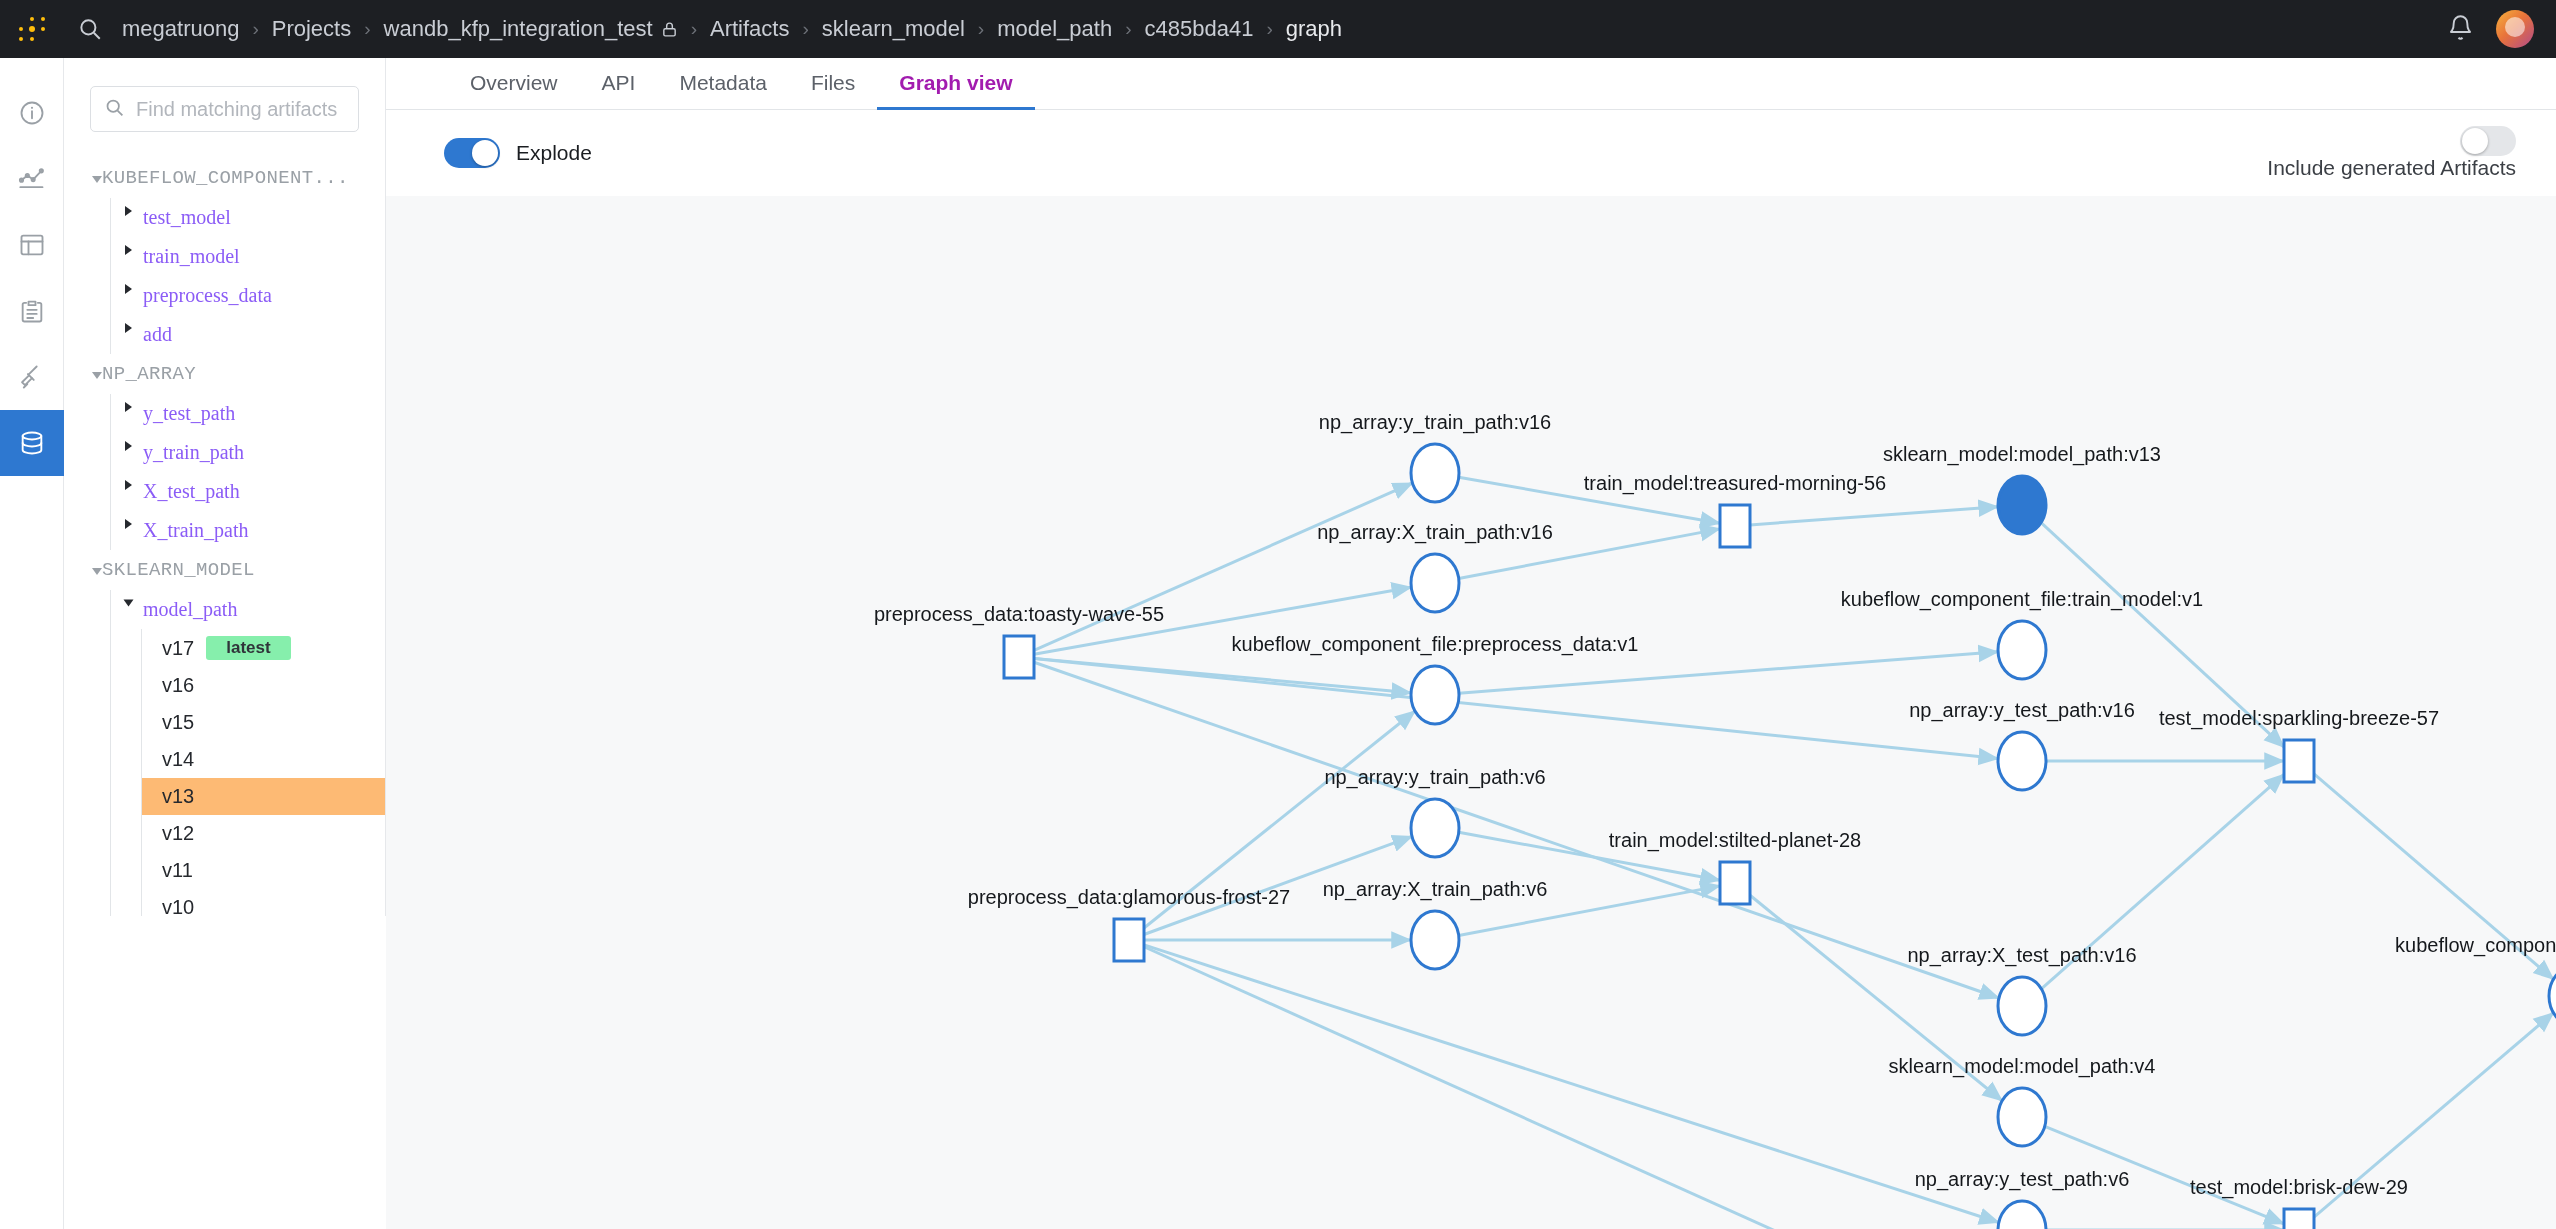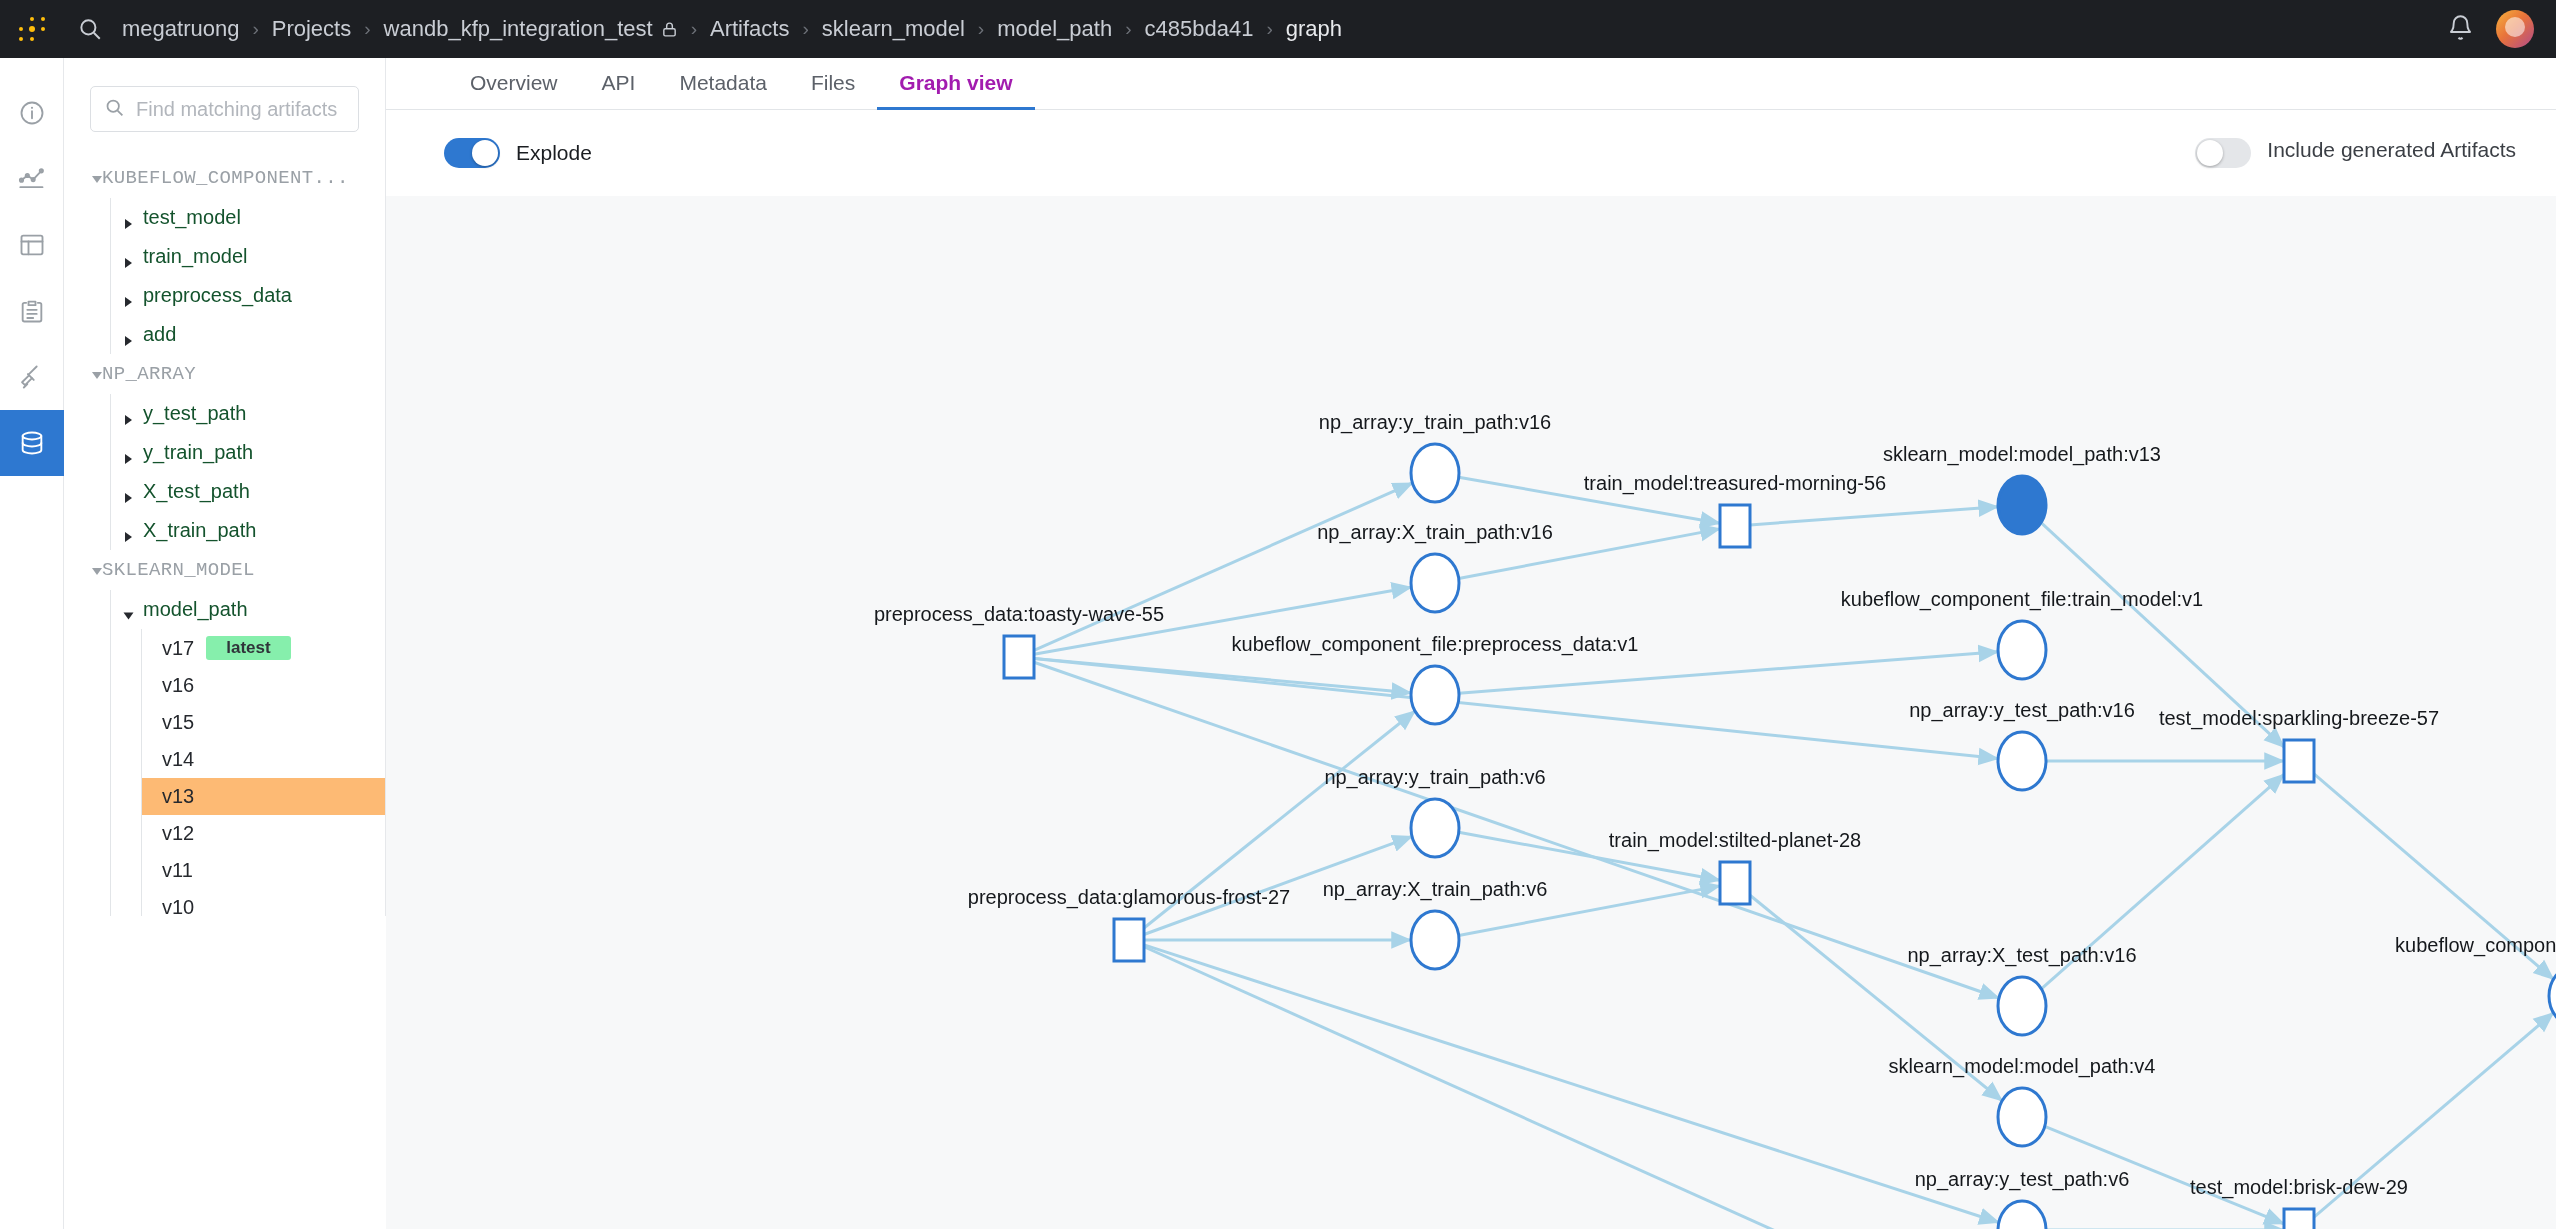--- a/index.html
+++ b/index.html
@@ -96,22 +96,22 @@
 
   #tree { margin-top: 26px; font-size: 20px; }
   .tree-group-hdr {
     display: flex; align-items: center; 
     padding: 9px 0 9px 28px; color: #9aa0a6;
     font-size: 19px; letter-spacing: .35px;
     cursor: pointer; white-space: nowrap; overflow: hidden; font-family: Liberation Mono, monospace;
   }
   .tree-children { border-left: 1px solid #e2e5e8; margin-left: 46px; }
   .tree-item {
-    display: flex; align-items: flex-end; gap: 11px;
-    padding: 8px 0 8px 14px; color: #14532d; cursor: pointer;
+    display: flex; align-items: flex-start; gap: 11px;
+    padding: 8px 0 8px 14px; color: #8b5cf6; cursor: pointer; font-family: Liberation Serif, serif;
   }
   .tree-item.open > .caret { transform: rotate(90deg); }
   .caret {
     width: 0; height: 0; flex: 0 0 auto;
     border-left: 7px solid #26292e;
     border-top: 5px solid transparent;
     border-bottom: 5px solid transparent;
   }
   .caret-dn {
     width: 0; height: 0; flex: 0 0 auto;
@@ -162,21 +162,21 @@
     background: #e4e6e9;
   }
   .switch.on { background: #2e78d0; }
   .switch .knob {
     position: absolute; top: 2px; left: 2px;
     width: 26px; height: 26px; border-radius: 50%;
     background: #fff; box-shadow: 0 1px 3px rgba(0,0,0,.3);
   }
   .switch.on .knob { left: 28px; }
   .sw-label { font-size: 21px; color: #1a1d21; margin-left: 16px; }
-  #toolbar-right { margin-left: auto; display: flex; align-items: flex-start; }
+  #toolbar-right { margin-left: auto; display: flex; align-items: flex-end; flex-direction: column; }
   #toolbar-right .sw-label { color: #3b3f45; }
 
   
   #graph-wrap {
     position: absolute; top: 138px; left: 0;
     width: 2170px; height: 1033px;
     background: #f7f8f9; overflow: hidden;
   }
   #graph { position: absolute; inset: 0; }
   .gnode-label {

